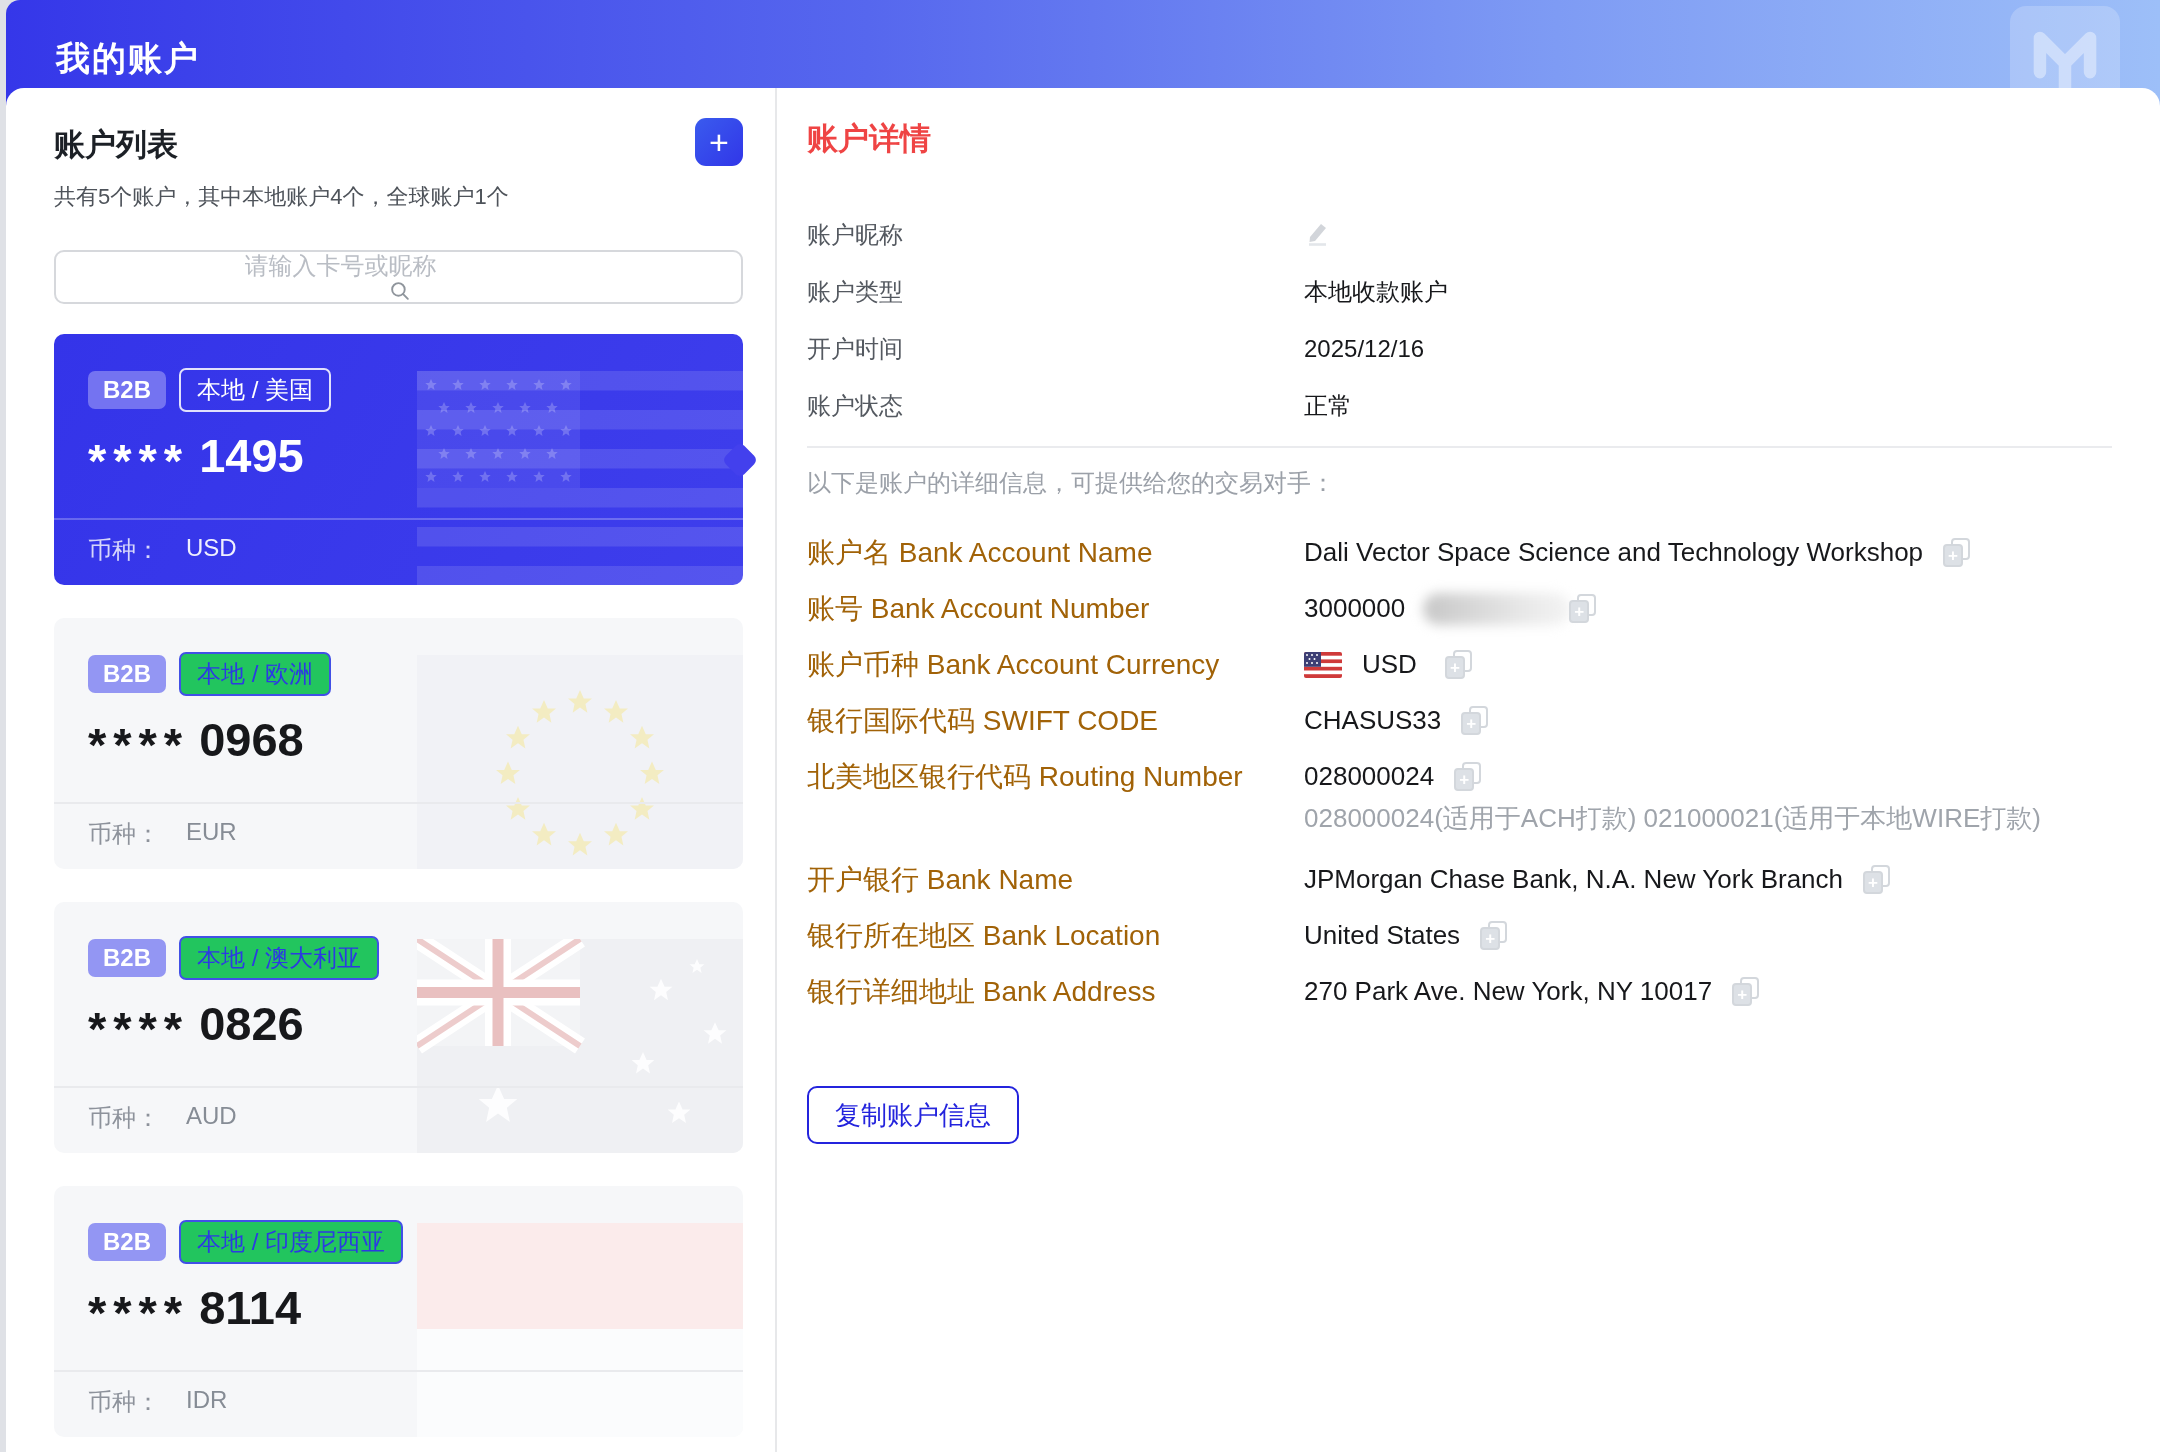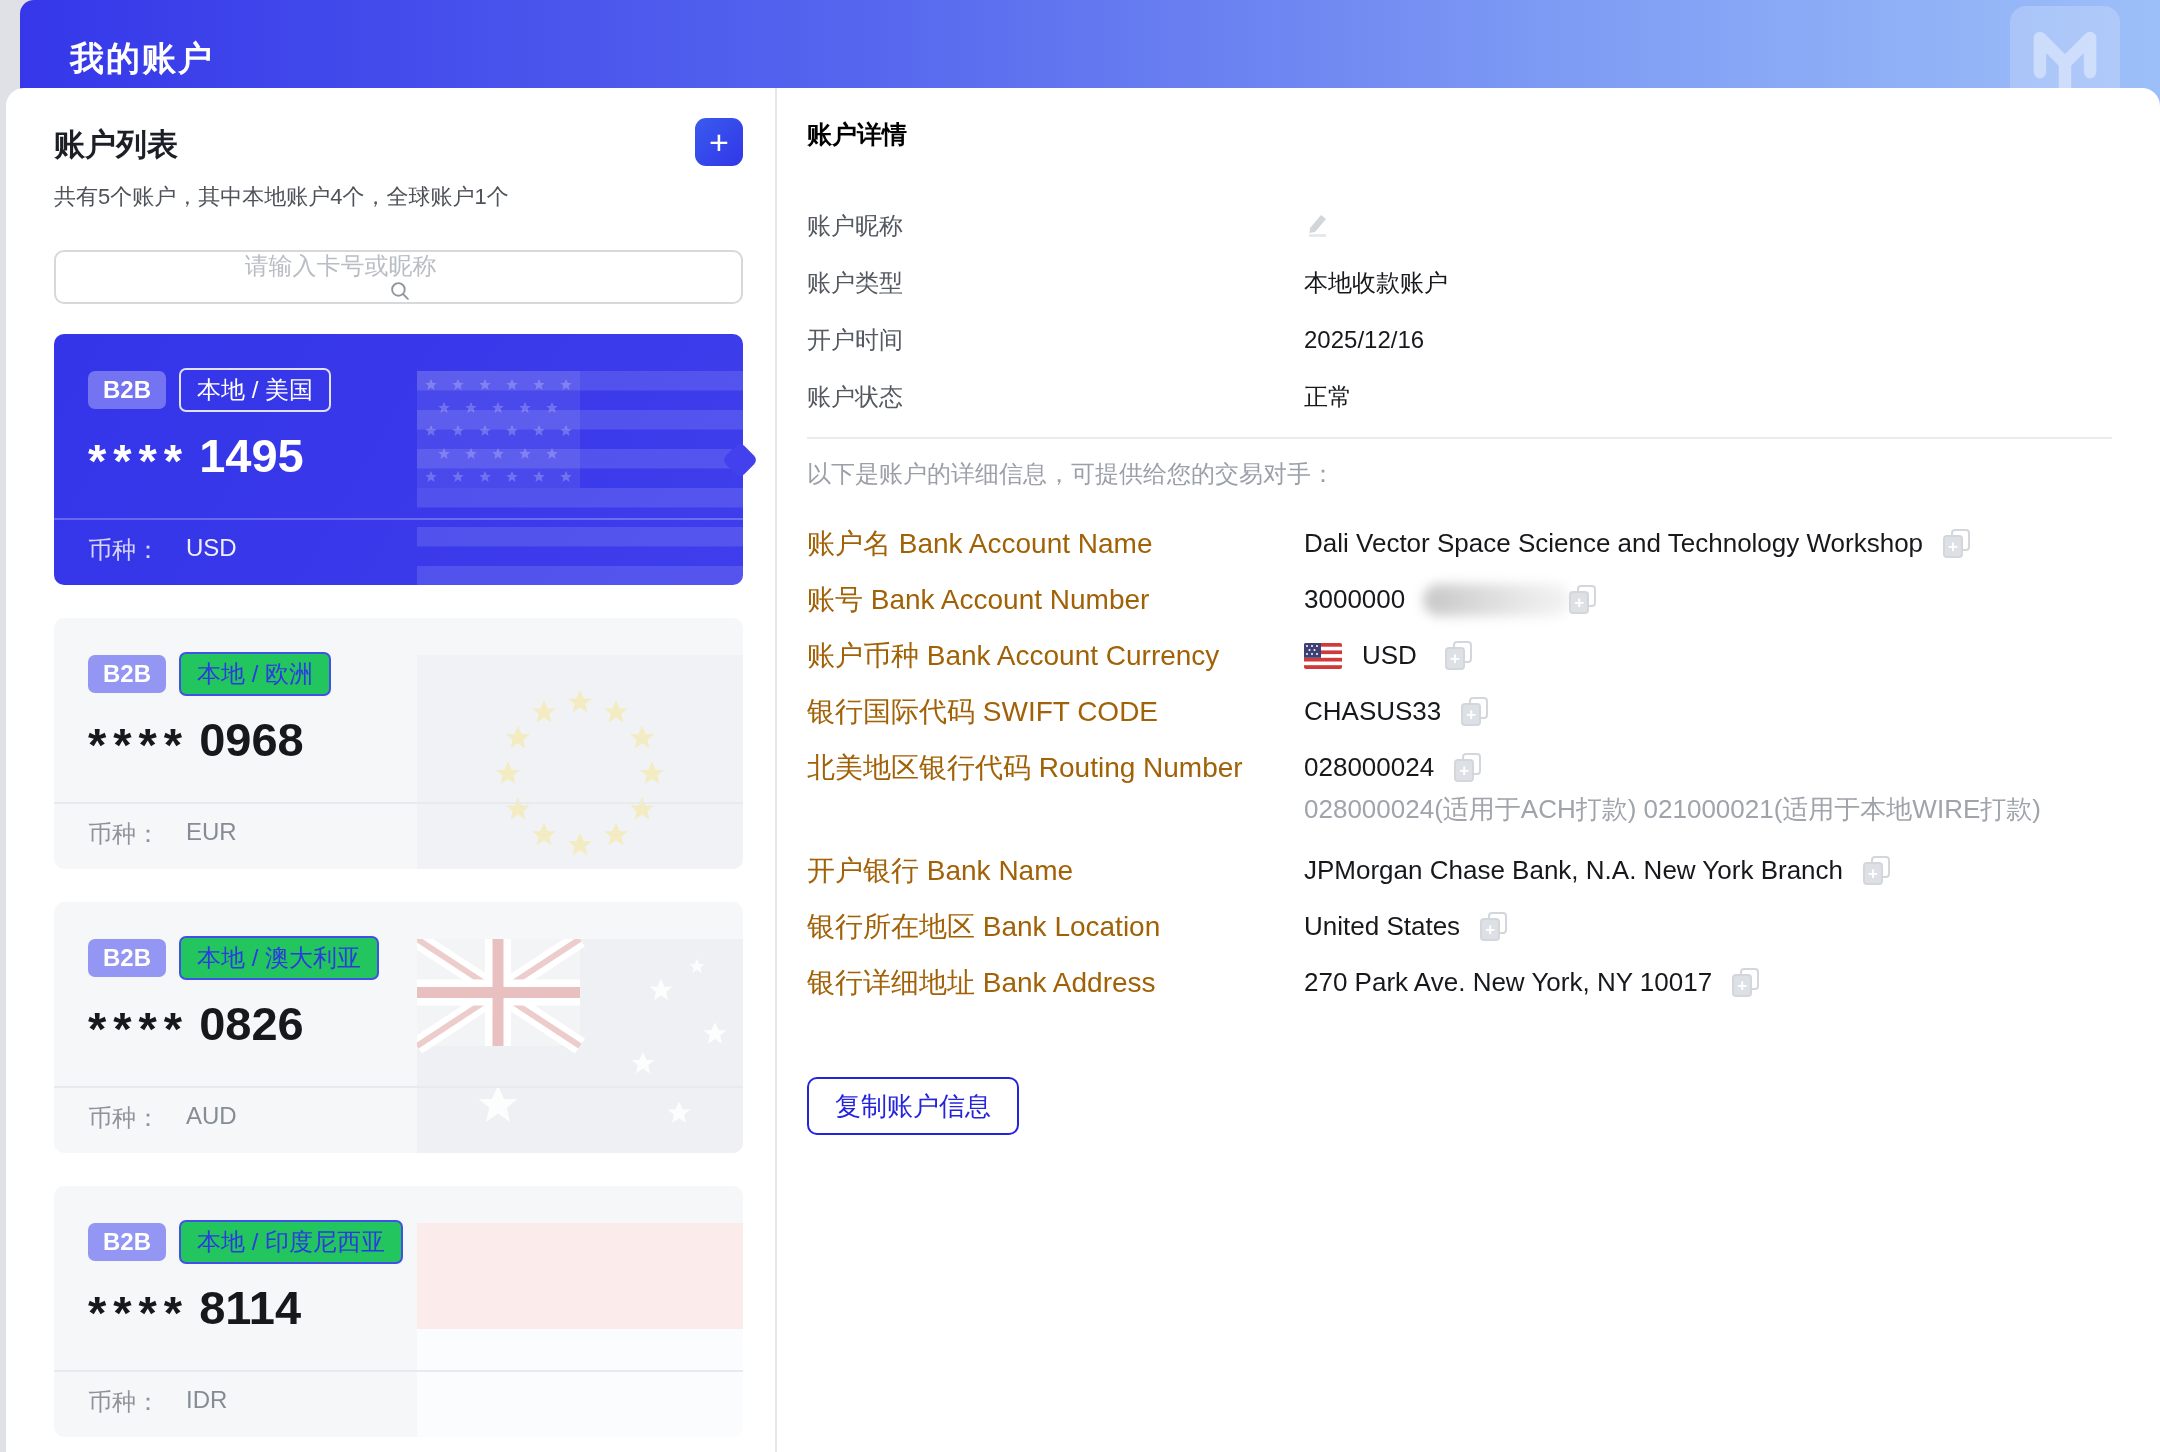--- a/index.html
+++ b/index.html
@@ -1,20 +1,20 @@
 <!DOCTYPE html>
 <html><head>
 <meta charset="utf-8">
 <style>
   * { margin:0; padding:0; box-sizing:border-box; }
   html,body { width:2160px; height:1452px; overflow:hidden; background:#dfe1e6;
               font-family:"Liberation Sans","DejaVu Sans",sans-serif; }
 
   
-  .header { position:relative; height:106px; margin-left:20px;
+  .header { position:relative; height:106px; margin-left:6px;
             background:linear-gradient(90deg,#3537e9 0%,#5667ee 40%,#7e9bf4 72%,#9dbff8 100%);
             border-radius:14px 0 0 0; }
   .header-title { position:absolute; left:50px; top:36px; color:#ffffff;
                   font-size:34px; font-weight:700; letter-spacing:2px; }
   .logo-box { position:absolute; right:40px; top:6px; width:110px; height:112px;
               border-radius:16px; background:rgba(255,255,255,0.20); overflow:hidden; }
   .logo-box svg { position:absolute; left:14px; top:12px; }
 
   
   .panel { position:relative; display:flex; margin:-18px 0 0 6px; height:1364px;
@@ -67,21 +67,21 @@
   .plain .card-currency { color:#8d929b; }
   .plain .card-currency .cur-val { color:#868c95; }
 
   .sel-arrow { position:absolute; right:-10px; top:50%; width:26px; height:26px;
                background:#4340ed; border-radius:6px; transform:translateY(-50%) rotate(45deg); z-index:3; }
 
   .vdivider { width:2px; background:#e7e8ea; margin-left:32px; flex:none; }
 
   
   .right { flex:1; padding:30px 48px 0 30px; }
-  .detail-title { font-size:25px; font-weight:700; color:#000000; }
+  .detail-title { font-size:31px; font-weight:700; color:#ef4444; }
 
   .info-rows { margin-top:58px; }
   .row { display:flex; align-items:flex-start; margin-bottom:24px; line-height:33px; }
   .row .lbl { width:497px; flex:none; font-size:24px; color:#545960; }
   .row .val { font-size:24px; color:#17181b; }
 
   .section-divider { margin-top:16px; border:none; border-top:2px solid #eaebee; }
   .hint { margin-top:19px; font-size:24px; color:#9ba0a8; }
 
   .bank-rows { margin-top:36px; }

